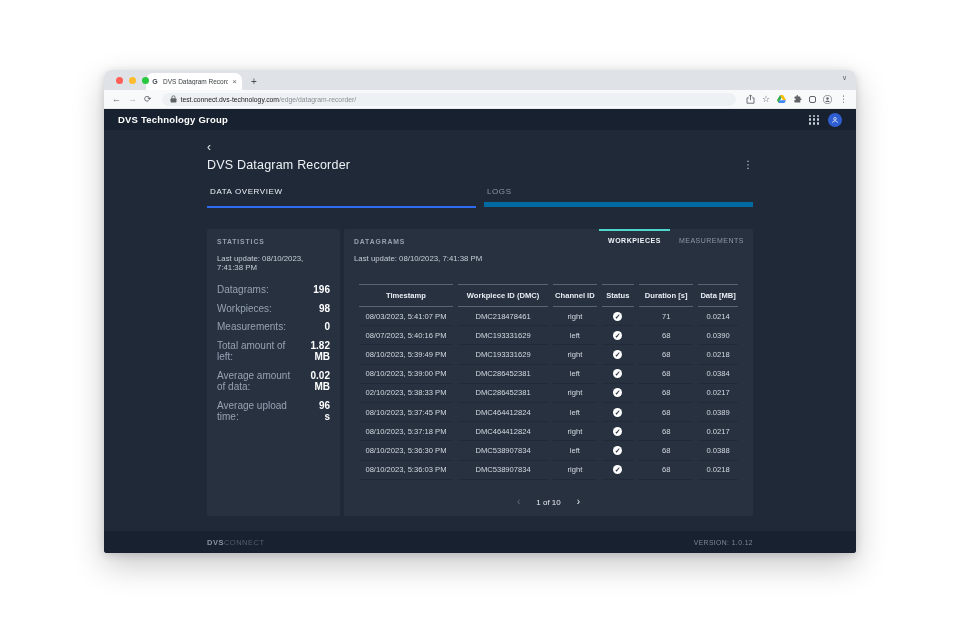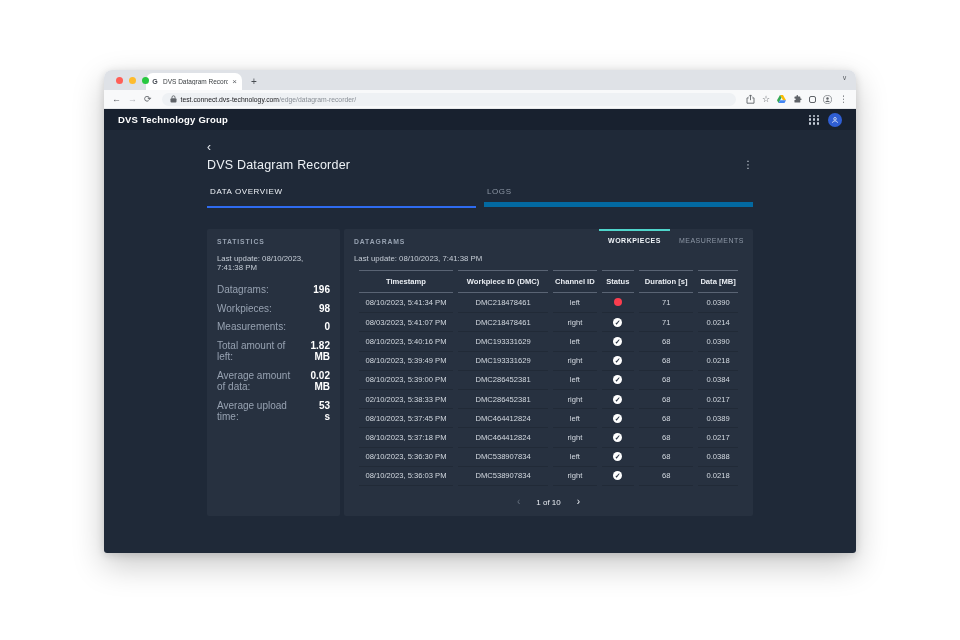--- a/index.html
+++ b/index.html
@@ -69,21 +69,21 @@
   .stat-rows { margin-top:8px; }
   .stat-row { display:flex; justify-content:space-between; align-items:baseline; font-size:10px; padding:3.9px 0; }
   .stat-label { color:#97a2b1; }
   .stat-value { color:#ffffff; font-weight:bold; text-align:right; }
 
   .dg-tabs { position:absolute; top:0; right:0; display:flex; }
   .dg-tab { font-size:7px; letter-spacing:.5px; padding:6px 9px 5px; border-top:2px solid transparent; }
   .dg-tab.active { color:#f0f4f8; font-weight:bold; border-top-color:#4fd5cb; }
   .dg-tab.inactive { color:#8d97a5; }
 
-  table { width:100%; border-collapse:separate; border-spacing:5px 0; margin-top:7px; font-size:7.6px; table-layout:fixed; }
+  table { width:100%; border-collapse:separate; border-spacing:5px 0; margin-top:21px; font-size:7.6px; table-layout:fixed; }
   th { color:#e9edf2; font-weight:bold; padding:6px 1px; border-top:1px solid #5a6474; border-bottom:1px solid #5a6474; text-align:center; }
   th:nth-child(1){width:26%;} th:nth-child(2){width:25%;} th:nth-child(3){width:12%;}
   th:nth-child(4){width:9%;} th:nth-child(5){width:15%;} th:nth-child(6){width:11%;}
   td { color:#d4dae1; text-align:center; padding:4.6px 1px; border-bottom:1px solid rgba(0,0,0,.13); white-space:nowrap; }
   .status-ok { display:inline-block; width:9px; height:9px; border-radius:50%; background:#ffffff;
                color:#273140; font-size:7px; line-height:9.5px; font-weight:bold; }
   .status-err { display:inline-block; width:8px; height:8px; border-radius:50%; background:#fb3d4e; }
 
   .pagination { position:absolute; bottom:9px; left:0; right:0; display:flex; justify-content:center;
                 align-items:center; gap:16px; font-size:8px; color:#e8ecf2; }
@@ -221,21 +221,21 @@
                   <div class="stat-row">
                     <span class="stat-label">Total amount of left:</span>
                     <span class="stat-value">1.82 MB</span>
                   </div>
                   <div class="stat-row">
                     <span class="stat-label">Average amount of data:</span>
                     <span class="stat-value">0.02 MB</span>
                   </div>
                   <div class="stat-row">
                     <span class="stat-label">Average upload time:</span>
-                    <span class="stat-value">53 s</span>
+                    <span class="stat-value">96 s</span>
                   </div>
                 </div>
             </div>
 
             <div class="card data-card">
               <div class="dg-tabs">
                 <span class="dg-tab active">WORKPIECES</span>
                 <span class="dg-tab inactive">MEASUREMENTS</span>
               </div>
               <div class="card-title">DATAGRAMS</div>
@@ -247,37 +247,29 @@
                       <th>Timestamp</th>
                       <th>Workpiece ID (DMC)</th>
                       <th>Channel ID</th>
                       <th>Status</th>
                       <th>Duration [s]</th>
                       <th>Data [MB]</th>
                     </tr>
                   </thead>
                 <tbody>
                     <tr>
-                      <td>08/10/2023, 5:41:34 PM</td>
-                      <td>DMC218478461</td>
-                      <td>left</td>
-                      <td><span class="status-err"></span></td>
-                      <td>71</td>
-                      <td>0.0390</td>
-                    </tr>
-                    <tr>
                       <td>08/03/2023, 5:41:07 PM</td>
                       <td>DMC218478461</td>
                       <td>right</td>
                       <td><span class="status-ok">✓</span></td>
                       <td>71</td>
                       <td>0.0214</td>
                     </tr>
                     <tr>
-                      <td>08/10/2023, 5:40:16 PM</td>
+                      <td>08/07/2023, 5:40:16 PM</td>
                       <td>DMC193331629</td>
                       <td>left</td>
                       <td><span class="status-ok">✓</span></td>
                       <td>68</td>
                       <td>0.0390</td>
                     </tr>
                     <tr>
                       <td>08/10/2023, 5:39:49 PM</td>
                       <td>DMC193331629</td>
                       <td>right</td>
@@ -339,16 +331,20 @@
               <div class="pagination">
                 <span class="page-prev">‹</span>
                 <span>1 of 10</span>
                 <span class="page-next">›</span>
               </div>
             </div>
           </div>
         </div>
       </div>
 
+      <div class="app-footer">
+        <span class="footer-brand"><b>DVS</b><span>CONNECT</span></span>
+        <span class="footer-version">VERSION: 1.0.12</span>
+      </div>
     </div>
 
   </div>
 </div>
 
 </body></html>

